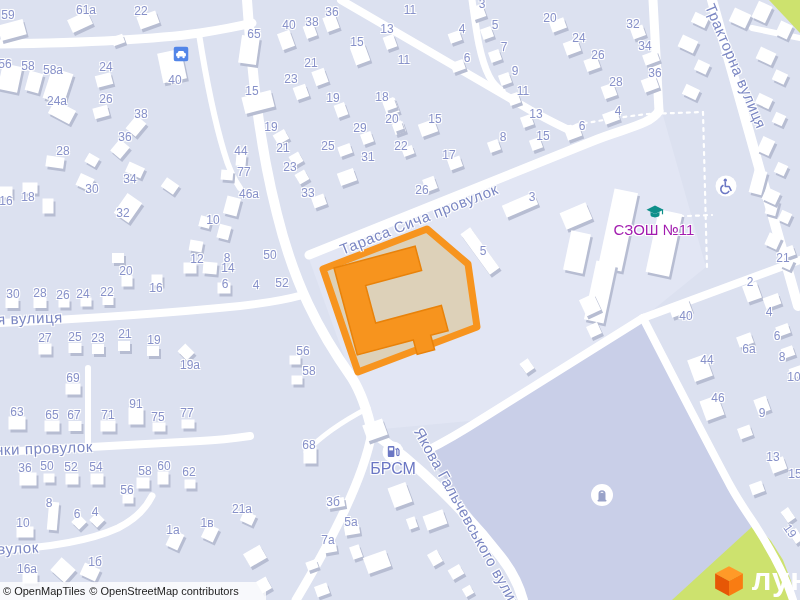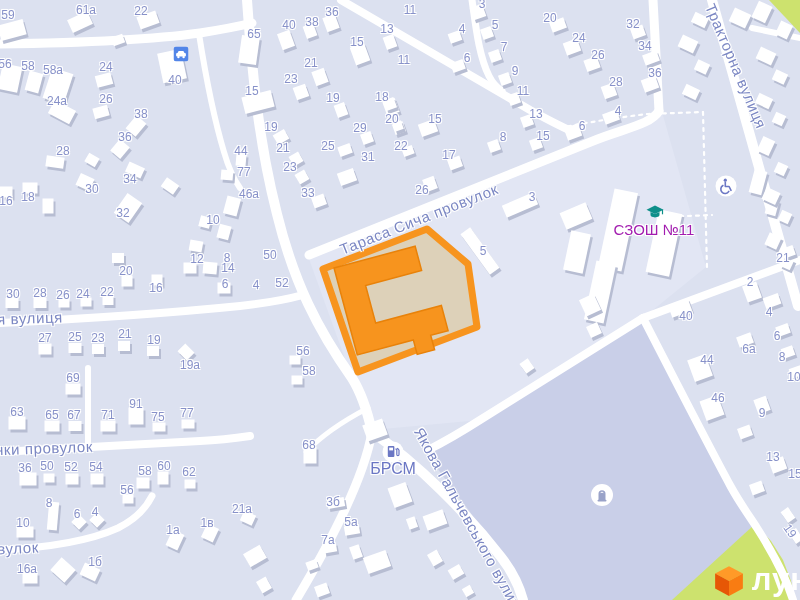--- a/index.html
+++ b/index.html
@@ -588,20 +588,24 @@
           <path d="M13.4 8.2 h1.4 v5.4 a1.1 1.1 0 0 0 2.2 0 V9.2 l-1.6 -2.2" fill="none" stroke="#6b77c4" stroke-width="1.2"></path>
         </svg></div>
       <div class="icon" style="left: 602px; top: 495px;"><svg width="23" height="23">
           <circle cx="11.5" cy="11.5" r="11" fill="#fff"></circle>
           <path d="M8 16.6 v-6.4 a3.5 3.5 0 0 1 7 0 v6.4 Z" fill="#99a2c8"></path>
           <path d="M10 9.6 a1.7 1.7 0 0 1 3 0" fill="none" stroke="#fff" stroke-width="1"></path>
           <rect x="7" y="16.2" width="9" height="1.8" rx="0.9" fill="#99a2c8"></rect>
         </svg></div>
     </div>
 
+  <div id="attribution">
+    <span>© OpenMapTiles</span>
+    <span>© OpenStreetMap contributors</span>
+  </div>
 
   <div id="logo">
     <span style="line-height:0">
       <svg width="32" height="32" viewBox="0 0 30 30">
         <polygon points="15,2 28,9 15,16 2,9" fill="#ff9a28"></polygon>
         <polygon points="2,9 15,16 15,30 2,23" fill="#e65706"></polygon>
         <polygon points="28,9 15,16 15,30 28,23" fill="#f97c12"></polygon>
       </svg>
     </span>
     <span class="logo-text">лун</span>

